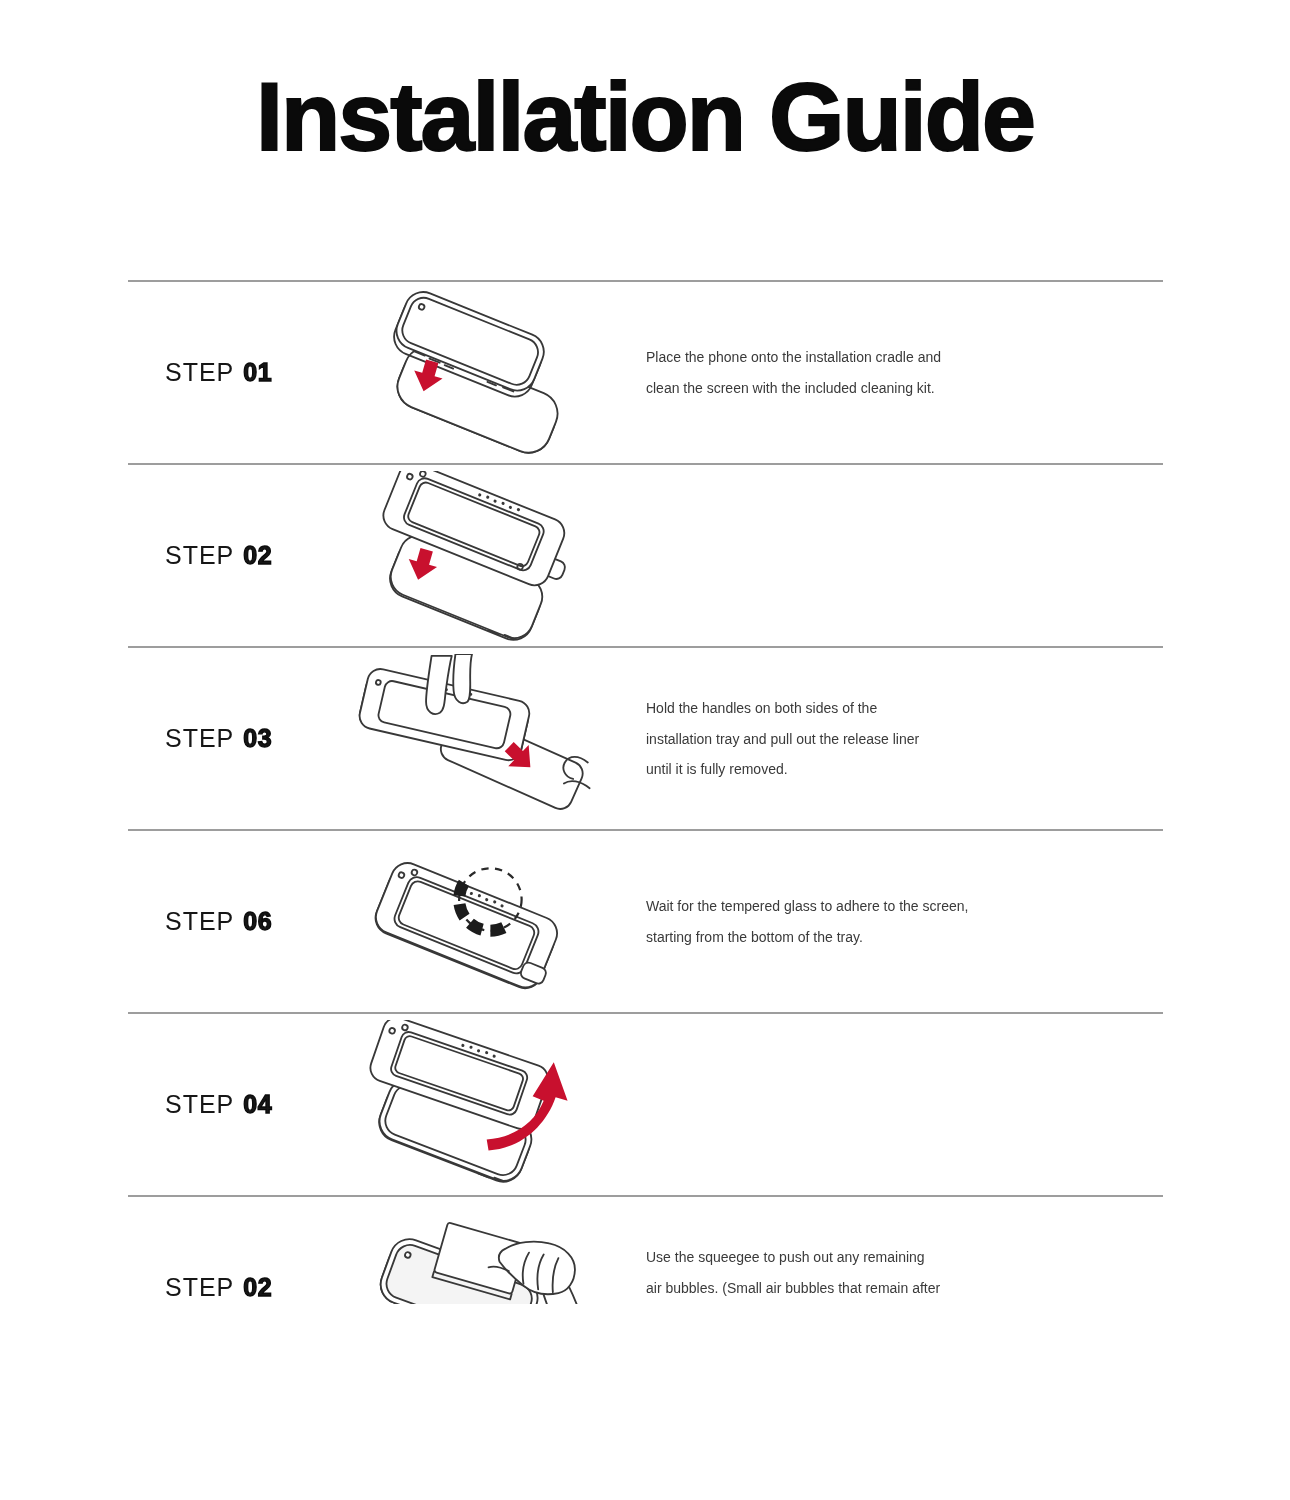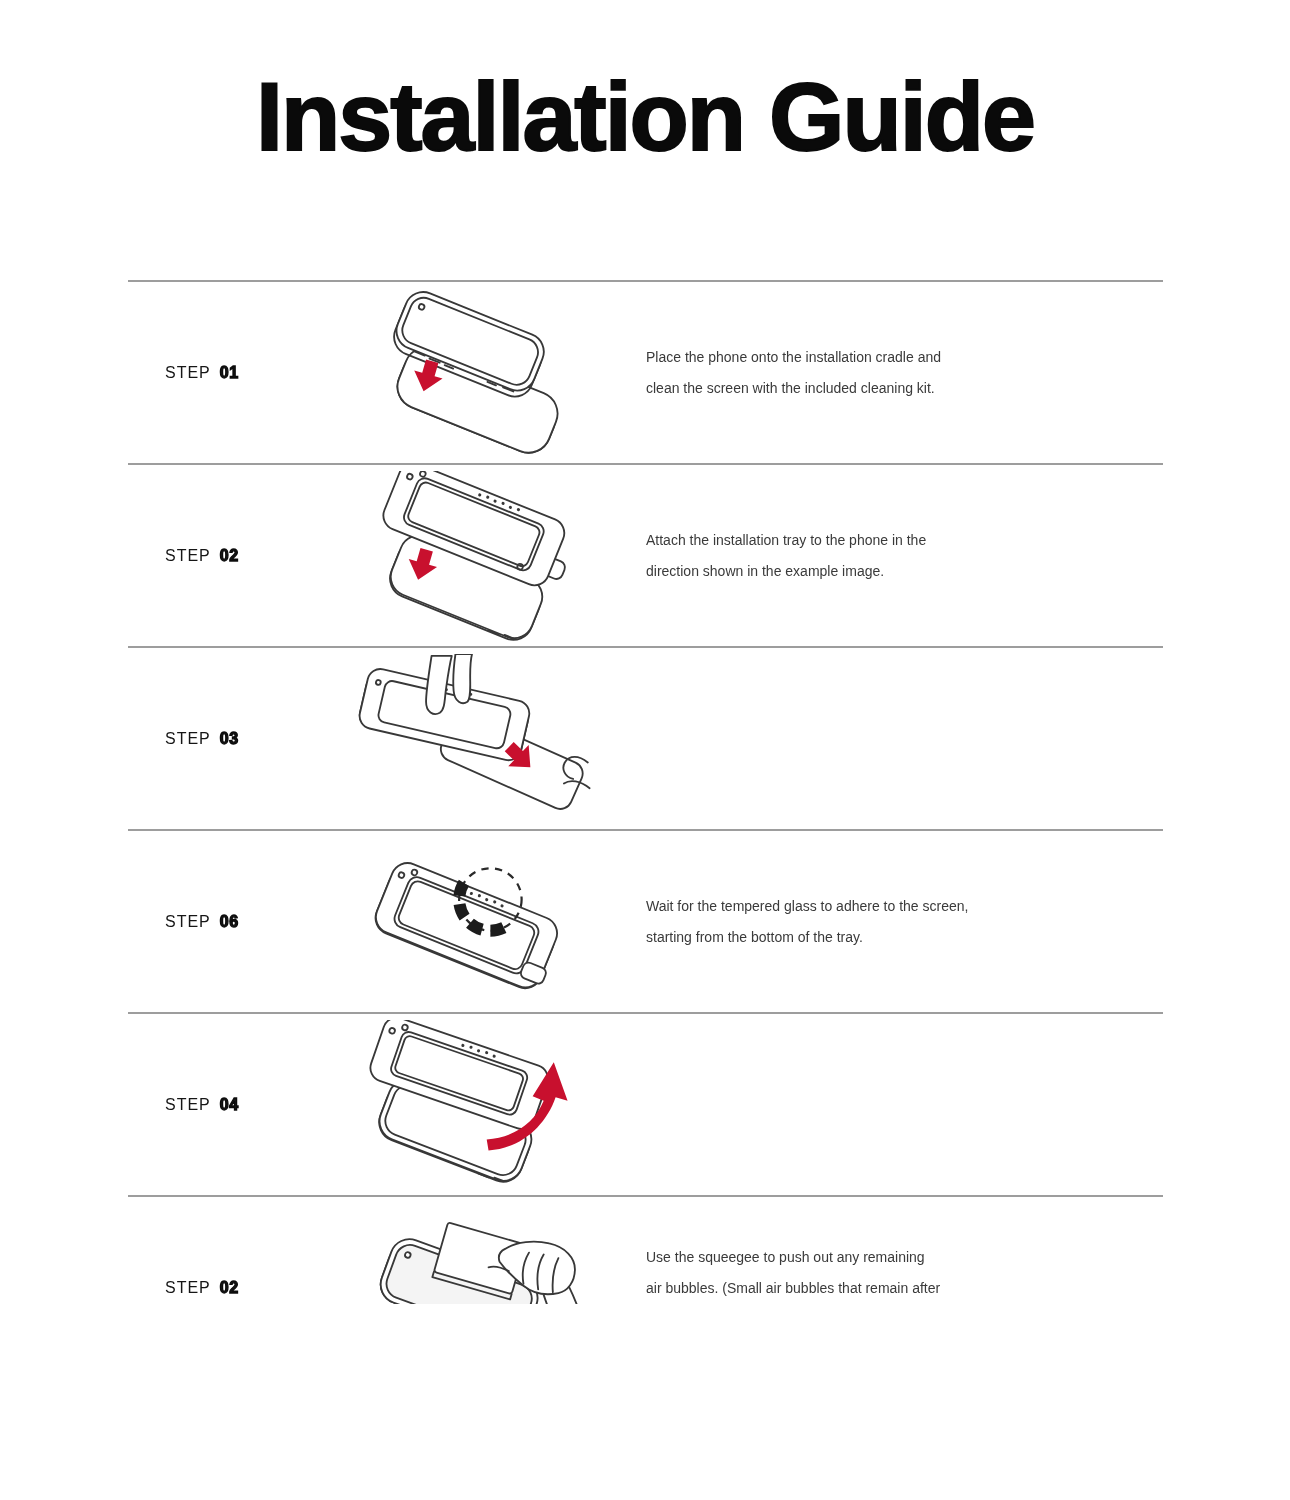--- a/index.html
+++ b/index.html
@@ -14,21 +14,21 @@
     -webkit-text-stroke:2px #0a0a0a;
   }
   .guide { width:1035px; margin:103px 0 0 128px; }
   .step-row {
     display:flex; align-items:center;
     height:181px; border-top:2px solid #9d9d9d;
   }
   .step-row:last-child { border-bottom:2px solid #9d9d9d; }
   .col-label {
     width:218px; padding-left:37px; box-sizing:border-box;
-    font-size:16px; color:#161616; letter-spacing:1px; white-space:nowrap;
+    font-size:25px; color:#161616; letter-spacing:1px; white-space:nowrap;
   }
   .col-label .num {
     font-weight:bold; margin-left:9px; letter-spacing:0.5px;
     -webkit-text-stroke:1.3px #0a0a0a;
   }
   .col-illo { width:252px; display:flex; justify-content:center; align-items:center; }
   .col-illo svg { width:250px; height:170px; }
   .col-desc {
     flex:1; padding-left:48px; box-sizing:border-box;
     font-size:14px; line-height:30.5px; color:#3a3a3a; white-space:pre-line;
@@ -103,22 +103,20 @@
               <circle cx="30" cy="-32" r="1.7"></circle>
                 <circle cx="39" cy="-33" r="1.7"></circle>
             </g>
             <circle class="ln" cx="64" cy="24" r="3"></circle>
           </g>
           <g transform="translate(76,102) rotate(16)">
             <path class="red" d="M-7,-17 h14 v15 h9 l-16,19 -16,-19 h9 z"></path>
           </g>
         </svg>
       </div>
-      <div class="col-desc">Attach the installation tray to the phone in the
-direction shown in the example image.</div>
     </div>
 
     <div class="step-row">
       <div class="col-label">
         <span>STEP</span><span class="num">03</span>
       </div>
       <div class="col-illo">
         <svg viewBox="0 0 260 185">
           <g transform="translate(176,118) rotate(24)">
             <rect class="lnw" x="-80" y="-27" width="154" height="54" rx="13"></rect>
@@ -141,20 +139,23 @@
           </g>
           <g>
             <path class="ln" d="M256,118 C246,110 236,110 231,118 C227,125 231,134 240,136"></path>
             <path class="ln" d="M258,146 C248,138 237,136 230,141"></path>
           </g>
           <g transform="translate(182,112) rotate(-46)">
             <path class="red" d="M-7,-16 h14 v14 h9 l-16,18 -16,-18 h9 z"></path>
           </g>
         </svg>
       </div>
+      <div class="col-desc">Hold the handles on both sides of the
+installation tray and pull out the release liner
+until it is fully removed.</div>
     </div>
 
     <div class="step-row">
       <div class="col-label">
         <span>STEP</span><span class="num">06</span>
       </div>
       <div class="col-illo">
         <svg viewBox="0 0 260 185">
           <g transform="translate(124,96) rotate(22)">
             <rect class="ln" x="-96" y="-31" width="192" height="72" rx="18"></rect>

